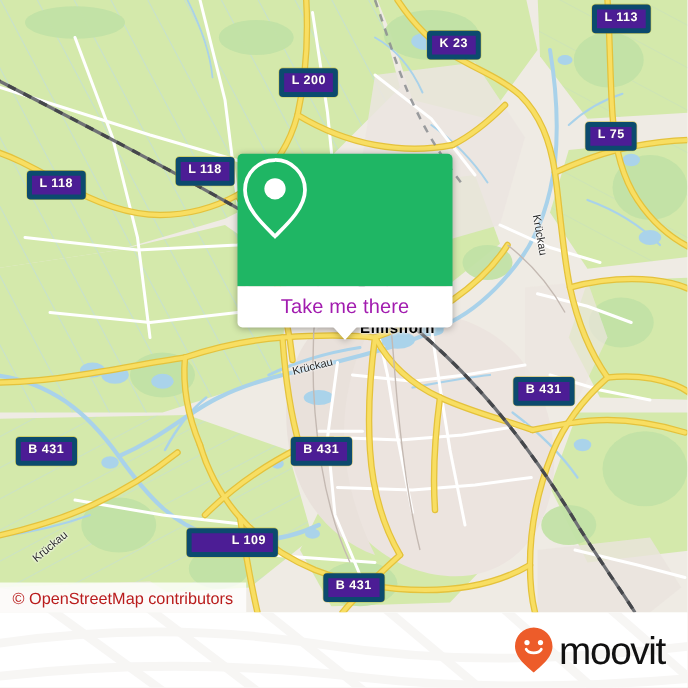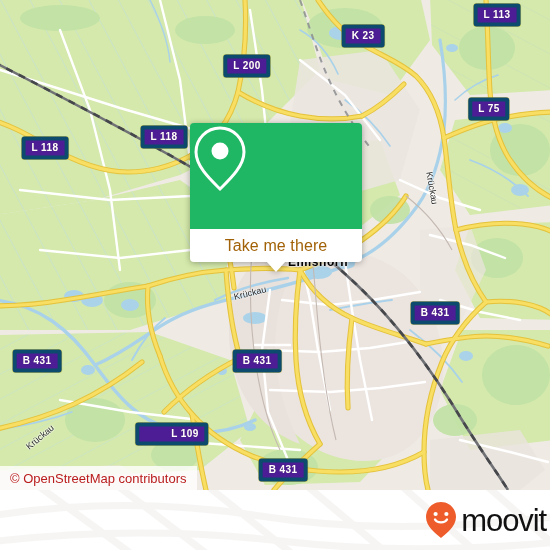--- a/index.html
+++ b/index.html
@@ -25,36 +25,36 @@
           white-space:nowrap;transform:translate(-50%,-50%);
           text-shadow:0 0 3px #fff,0 0 3px #fff,0 0 2px #fff;}
 
   
   #callout{position:absolute;left:190px;top:123px;width:172px;height:139px;
            border-radius:4px;overflow:visible;filter:drop-shadow(0 1px 3px rgba(0,0,0,.32));}
   #callout-top{position:absolute;left:0;top:0;width:172px;height:106px;
                background:#1fb664;border-radius:4px 4px 0 0;display:flex;align-items:center;justify-content:center;}
   #callout-bottom{position:absolute;left:0;top:106px;width:172px;height:33px;background:#ffffff;
                   border-radius:0 0 4px 4px;display:flex;align-items:center;justify-content:center;}
-  #callout-label{color:#a16207;font-size:16px;letter-spacing:.1px;}
+  #callout-label{color:#a21caf;font-size:16px;letter-spacing:.1px;}
   #callout-tail{position:absolute;left:50%;top:138px;width:0;height:0;margin-left:-10px;
                 border-left:10px solid transparent;border-right:10px solid transparent;
                 border-top:11px solid #ffffff;}
 
   
   #attrib{position:absolute;left:0;top:466px;height:24px;background:rgba(255,255,255,.80);
           display:flex;align-items:center;padding:0 10px 0 10px;}
   #attrib span{font-size:13px;color:#b91c1c;white-space:nowrap;}
 
   
   #footer{position:absolute;left:0;top:490px;width:550px;height:60px;background:#ffffff;overflow:hidden;}
   #footer-watermark{position:absolute;left:0;top:0;width:550px;height:60px;opacity:.55;}
   #footer-title{position:absolute;left:20px;top:0;height:60px;display:flex;align-items:center;
                 font-size:17px;color:#2a2a2a;letter-spacing:.1px;white-space:nowrap;}
-  #brand{position:absolute;right:4px;top:0;height:60px;display:flex;align-items:center;gap:3px;}
+  #brand{position:absolute;right:18px;top:0;height:60px;display:flex;align-items:center;gap:3px;}
   #brand-name{font-size:31px;color:#111111;letter-spacing:-1.1px;line-height:31px;font-weight:400;}
 </style>
 </head>
 <body>
 
 <div id="app">
 
   <div id="map">
     <svg width="550" height="490" viewBox="0 0 550 490">
       <defs>
@@ -262,21 +262,21 @@
 
     <div class="shield" style="left:497px;top:15px;">L 113</div>
     <div class="shield" style="left:363px;top:36px;">K 23</div>
     <div class="shield" style="left:247px;top:66px;">L 200</div>
     <div class="shield" style="left:489px;top:109px;">L 75</div>
     <div class="shield" style="left:164px;top:137px;">L 118</div>
     <div class="shield" style="left:45px;top:148px;">L 118</div>
     <div class="shield" style="left:435px;top:313px;">B 431</div>
     <div class="shield" style="left:257px;top:361px;">B 431</div>
     <div class="shield" style="left:37px;top:361px;">B 431</div>
-    <div class="shield" style="left:172px;top:434px;padding-left:32px;">L 109</div>
+    <div class="shield" style="left:186px;top:434px;padding-left:32px;">L 109</div>
     <div class="shield" style="left:283px;top:470px;">B 431</div>
 
     <div id="callout">
       <div id="callout-top">
         <svg width="60" height="70" viewBox="0 0 60 70">
           <path d="M30 5 C16.7 5 6 15.7 6 29 C6 44 22 58 30 66 C38 58 54 44 54 29 C54 15.7 43.3 5 30 5 Z" fill="none" stroke="#ffffff" stroke-width="3"></path>
           <circle cx="30" cy="28" r="8.5" fill="#ffffff"></circle>
         </svg>
       </div>
       <div id="callout-bottom">

